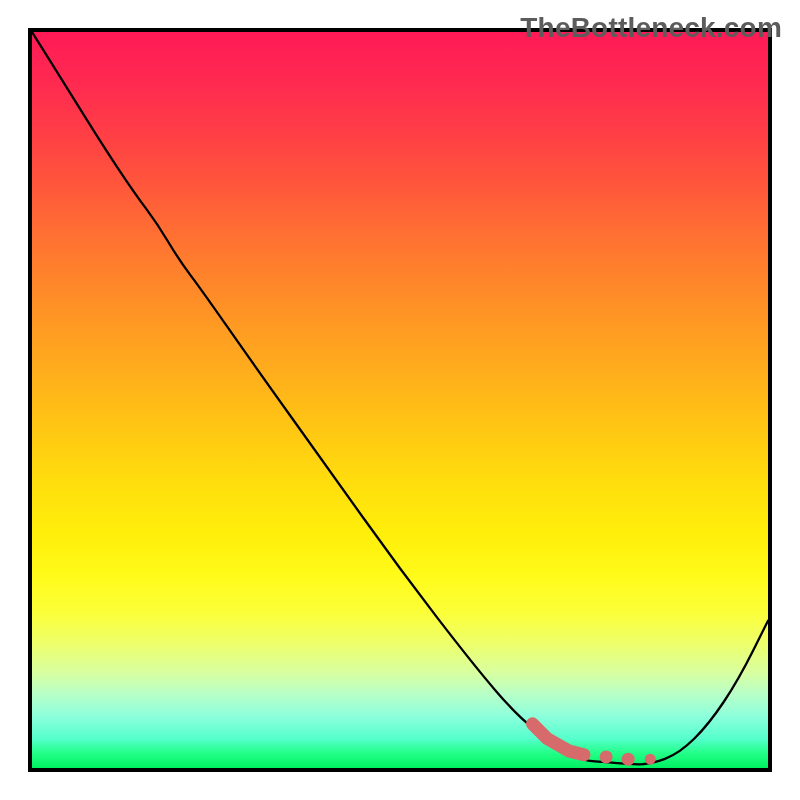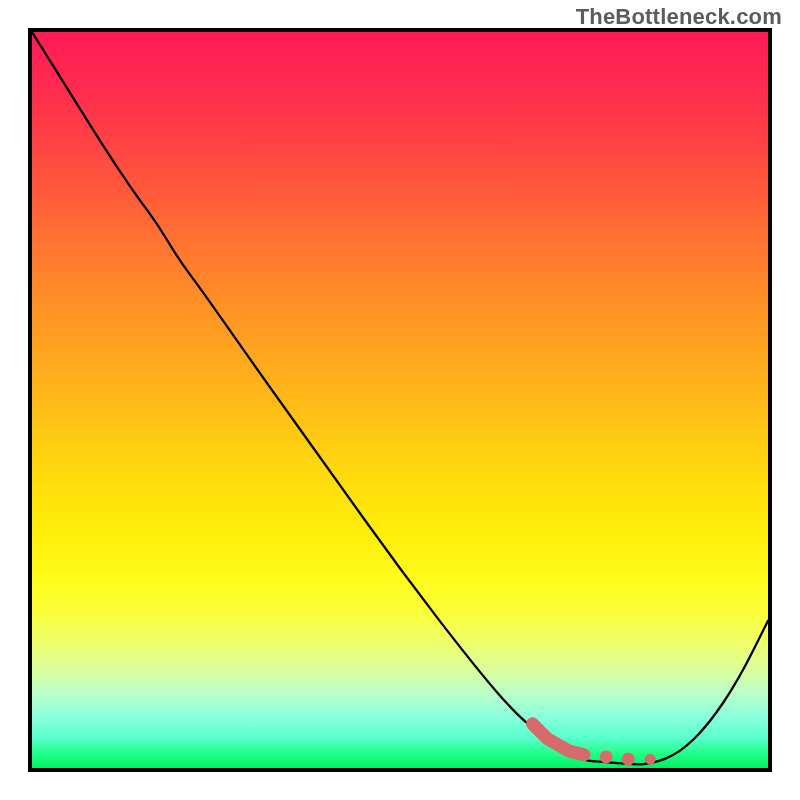--- a/index.html
+++ b/index.html
@@ -12,23 +12,23 @@
     overflow: hidden;
   }
   .frame {
     position: relative;
     width: 800px;
     height: 800px;
     box-sizing: border-box;
   }
   .attribution {
     position: absolute;
-    top: 4px;
+    top: 12px;
     right: 18px;
-    font-size: 22px;
+    font-size: 28px;
     font-weight: 600;
     color: #5c5c5c;
     letter-spacing: 0.2px;
     z-index: 20;
     margin-left: 24px;
   }
   .plot-box {
     position: absolute;
     left: 28px;
     top: 28px;

